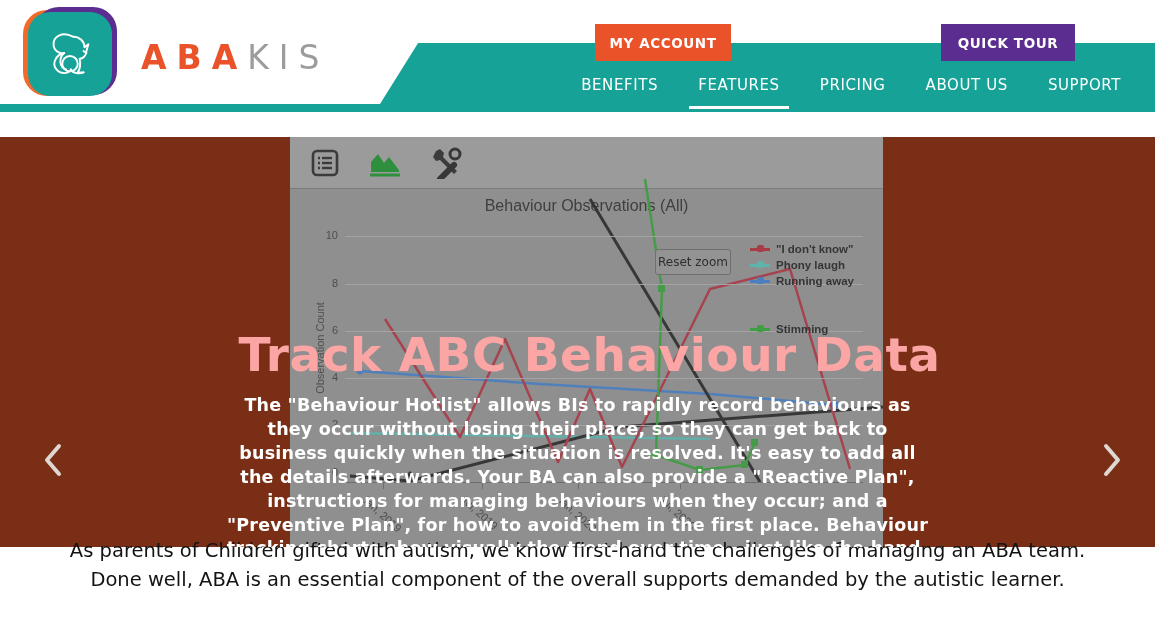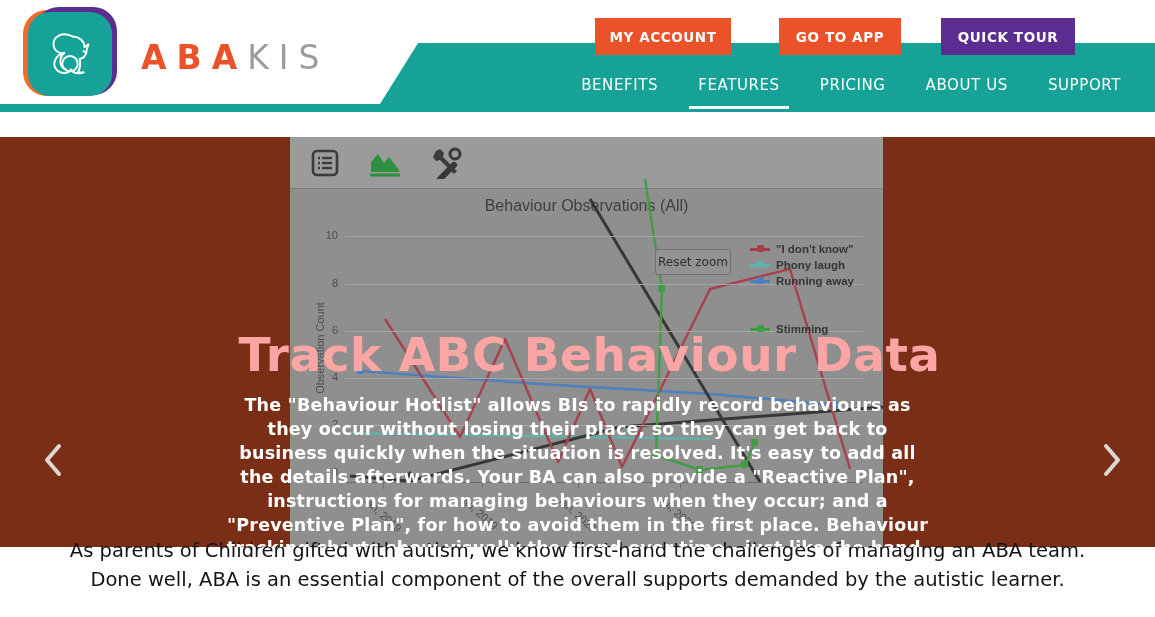--- a/index.html
+++ b/index.html
@@ -14,21 +14,21 @@
   .logo { position:absolute; left:28px; top:12px; width:84px; height:84px; cursor:pointer; }
   .logo .back-orange { position:absolute; left:-5px; top:-2px; width:84px; height:86px; background:#f26a2a; border-radius:24px; }
   .logo .back-purple { position:absolute; left:7px; top:-5px; width:82px; height:88px; background:#5b2d90; border-radius:24px; }
   .logo .front { position:absolute; left:0; top:0; width:84px; height:84px; background:#16a296; border-radius:22px;
     display:flex; align-items:center; justify-content:center; }
 
   .brand { position:absolute; left:141px; top:38px; font-size:33px; font-weight:700; letter-spacing:10px; }
   .brand .p1 { color:#ea5329; }
   .brand .p2 { color:#9c9c9e; font-weight:500; }
 
-  .top-btn { position:absolute; top:18px; height:37px; border:none; color:#fff; font-size:13.5px;
+  .top-btn { position:absolute; top:24px; height:37px; border:none; color:#fff; font-size:13.5px;
     font-weight:600; letter-spacing:0.6px; cursor:pointer; font-family:inherit; }
   .btn-orange { background:#ea5329; }
   .btn-purple { background:#5b2d90; }
   #btn-account { left:595px; width:136px; }
   #btn-app     { left:779px; width:122px; }
   #btn-tour    { left:941px; width:134px; }
 
   .nav { position:absolute; top:76px; right:34px; display:flex; gap:40px; }
   .nav-item { position:relative; color:#fff; font-size:15px; letter-spacing:0.6px; cursor:pointer; padding-bottom:4px; }
   .nav-item.active::after { content:""; position:absolute; left:-9px; right:-9px; bottom:-11px; height:3px; background:#fff; }
@@ -95,21 +95,20 @@
           <path d="M38 49 L44 49"></path>
         </svg>
       </div>
     </div>
 
     <div class="brand">
       <span class="p1">ABA</span><span class="p2">KIS</span>
     </div>
 
     <button id="btn-account" class="top-btn btn-orange">MY ACCOUNT</button>
-    <button id="btn-app" class="top-btn btn-orange">GO TO APP</button>
     <button id="btn-tour" class="top-btn btn-purple">QUICK TOUR</button>
 
     <div class="nav">
       <div class="nav-item">BENEFITS</div>
       <div class="nav-item active">FEATURES</div>
       <div class="nav-item">PRICING</div>
       <div class="nav-item">ABOUT US</div>
       <div class="nav-item">SUPPORT</div>
     </div>
   </div>

